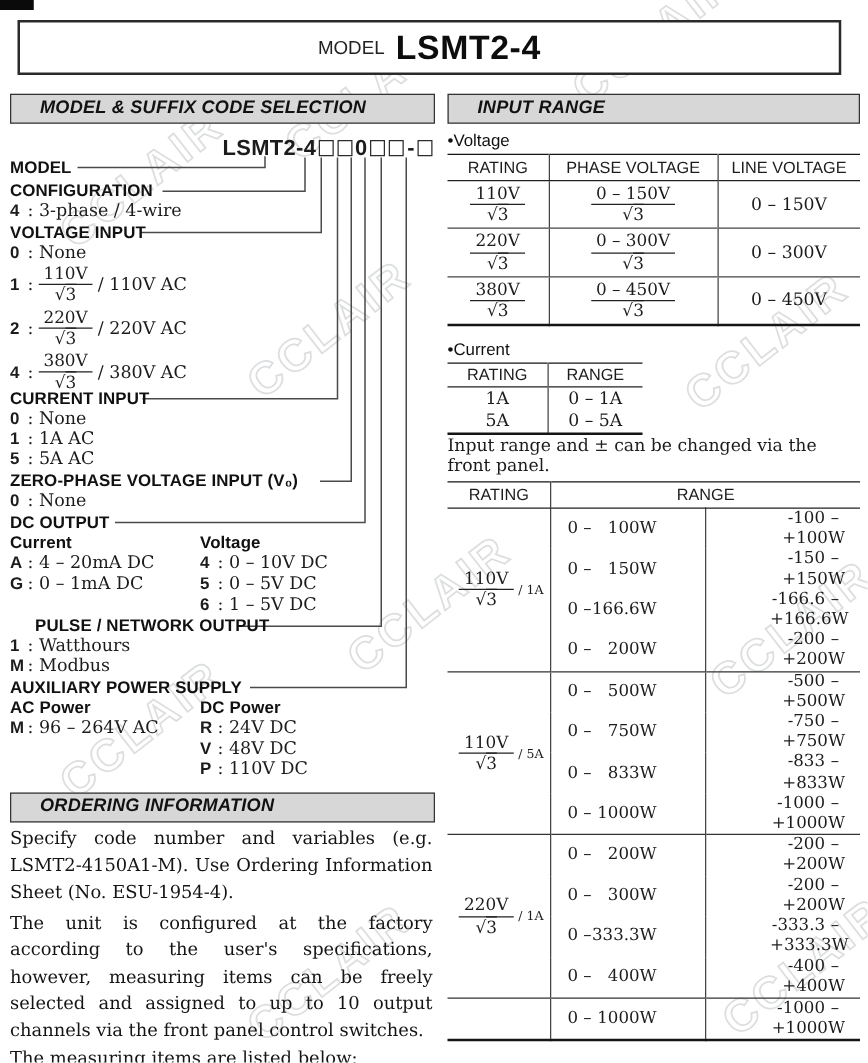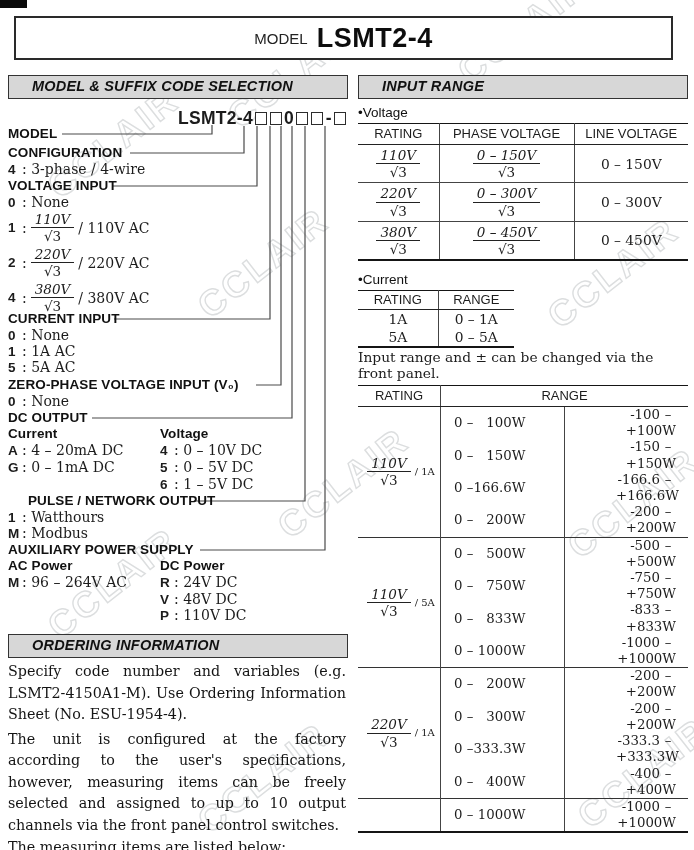--- a/index.html
+++ b/index.html
@@ -45,21 +45,21 @@
   .dl .k{font-family:"Liberation Sans",sans-serif;font-weight:bold;font-size:13.5px;width:14px;display:inline-block;}
   .dl .d{font-size:14px;}
   .lbl{position:absolute;left:0;white-space:nowrap;font-family:"Liberation Sans",sans-serif;font-weight:bold;font-size:13.5px;color:#111;letter-spacing:.1px;}
   .codeline{position:absolute;left:170px;top:9px;display:flex;align-items:center;white-space:nowrap;}
   .codeline .cp{font-family:"Liberation Sans",sans-serif;font-weight:bold;font-size:17.5px;letter-spacing:.3px;}
   .codeline .cb{display:inline-block;width:10px;height:11px;border:1.6px solid #2c2c2c;margin:0 1.5px;background:#fff;}
   .codeline .cz{font-family:"Liberation Sans",sans-serif;font-weight:bold;font-size:17.5px;margin:0 1px;}
   .col2{left:152px !important;}
   
   .frac{display:inline-block;text-align:center;vertical-align:middle;line-height:1.05;margin:0 4px;}
-  .frac .fn{display:block;border-bottom:1.1px solid #222;padding:0 4px 1px;font-size:13.5px;font-style:italic;}
+  .frac .fn{display:block;border-bottom:1.1px solid #222;padding:0 4px 1px;font-size:13.5px;}
   .frac .fd{display:block;font-size:13.5px;padding-top:1px;}
   .frac .fd .rad::before{content:"\221A";}
   .frac .fd .ric{text-decoration:overline;}
   .fopt{height:33px;align-items:center !important;}
   
   .orderwrap{position:relative;}
   .op{width:338px;text-align:justify;font-size:14.3px;line-height:21.5px;margin:3px 0 0;color:#141414;}
   .op3{margin-top:1px;text-align:left;}
   
   .bullet{font-family:"Liberation Sans",sans-serif;font-weight:normal;font-size:13.5px;margin:6px 0 3px;color:#111;}

